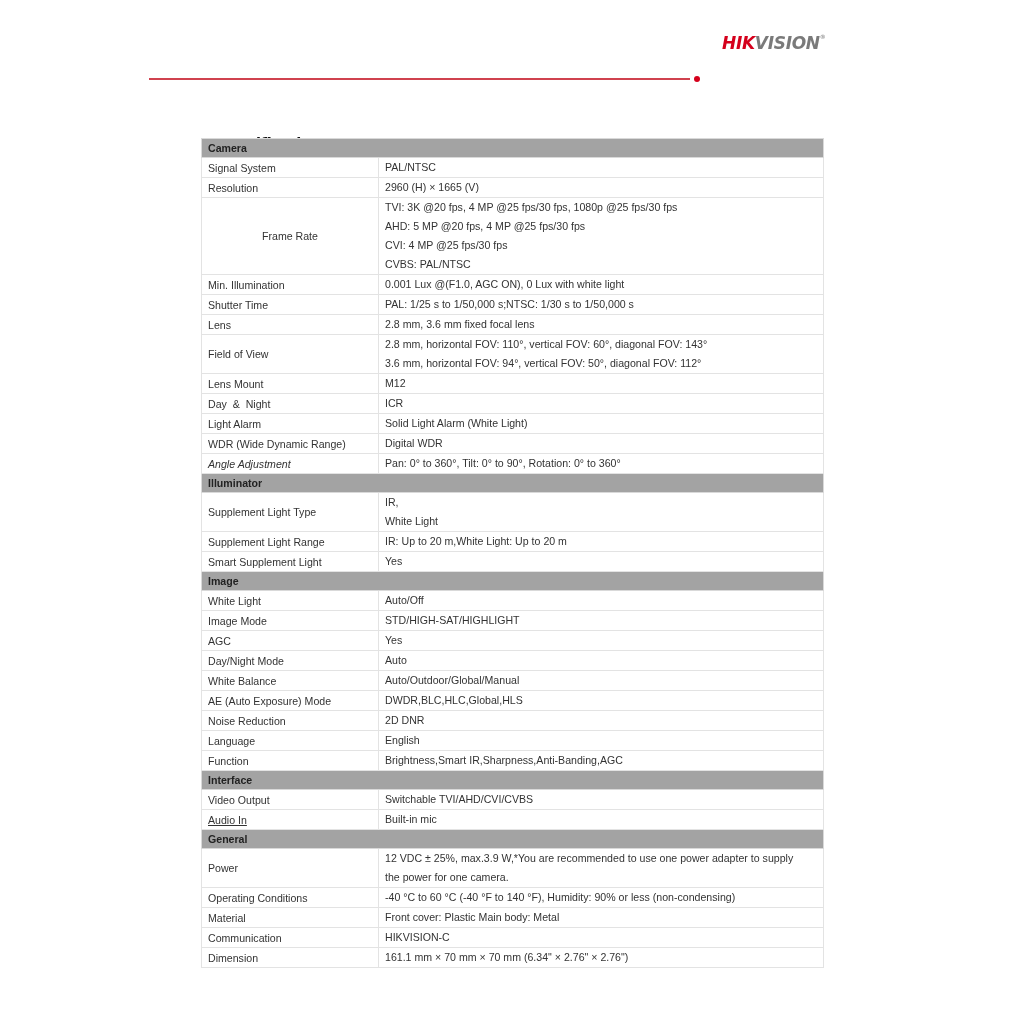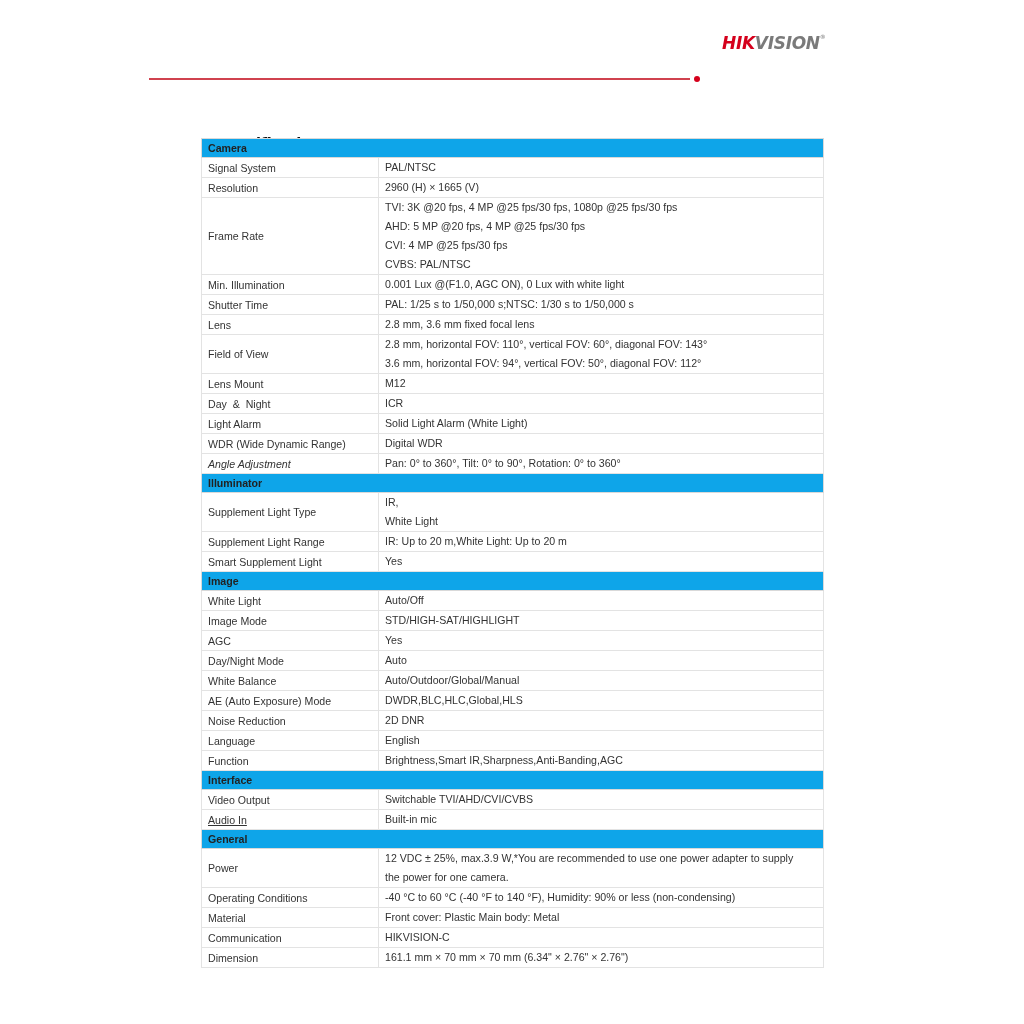--- a/index.html
+++ b/index.html
@@ -13,21 +13,21 @@
   .rule { position:absolute; left:149px; top:78px; width:541px; height:2px; background:#d0424f; }
   .dot { position:absolute; left:694px; top:76px; width:6px; height:6px; border-radius:50%; background:#d5001c; }
   .title { position:absolute; left:205px; top:135px; font-size:14.5px; font-weight:bold; color:#111;
            font-family:"DejaVu Sans", sans-serif; letter-spacing:-0.2px;font-style:italic; }
   .title .bullet { font-size:11px; margin-right:4px; position:relative; top:-2px; }
   table { position:absolute; left:201px; top:138px; width:622px; border-collapse:collapse;
           font-size:10.6px; color:#333; table-layout:fixed; }
   col.c1 { width:177px; } col.c2 { width:445px; }
   td { border:1px solid #e3e3e3; padding:0 6px; height:18px; line-height:18px; vertical-align:middle;
        white-space:nowrap; }
-  tr.section td { background:#0ea5e9; font-weight:bold; color:#222; border-color:#d9d9d9; height:18px; }
+  tr.section td { background:#a3a3a3; font-weight:bold; color:#222; border-color:#d9d9d9; height:18px; }
   td.val div { line-height:19px; }
 </style>
 </head>
 <body>
 
 <div class="logo">
   <span class="hik">HIK</span><span class="vis">VISION</span><span class="reg">®</span>
 </div>
 <div class="rule"></div>
 <div class="dot"></div>
@@ -51,21 +51,21 @@
           <div>PAL/NTSC</div>
         </td>
       </tr>
       <tr>
         <td style="white-space: pre;">Resolution</td>
         <td class="val">
           <div>2960 (H) × 1665 (V)</div>
         </td>
       </tr>
       <tr>
-        <td style="white-space: pre;">Frame Rate</td>
+        <td style="white-space: pre; text-align: center;">Frame Rate</td>
         <td class="val">
           <div>TVI: 3K @20 fps, 4 MP @25 fps/30 fps, 1080p @25 fps/30 fps</div>
           <div>AHD: 5 MP @20 fps, 4 MP @25 fps/30 fps</div>
           <div>CVI: 4 MP @25 fps/30 fps</div>
           <div>CVBS: PAL/NTSC</div>
         </td>
       </tr>
       <tr>
         <td style="white-space: pre;">Min. Illumination</td>
         <td class="val">

